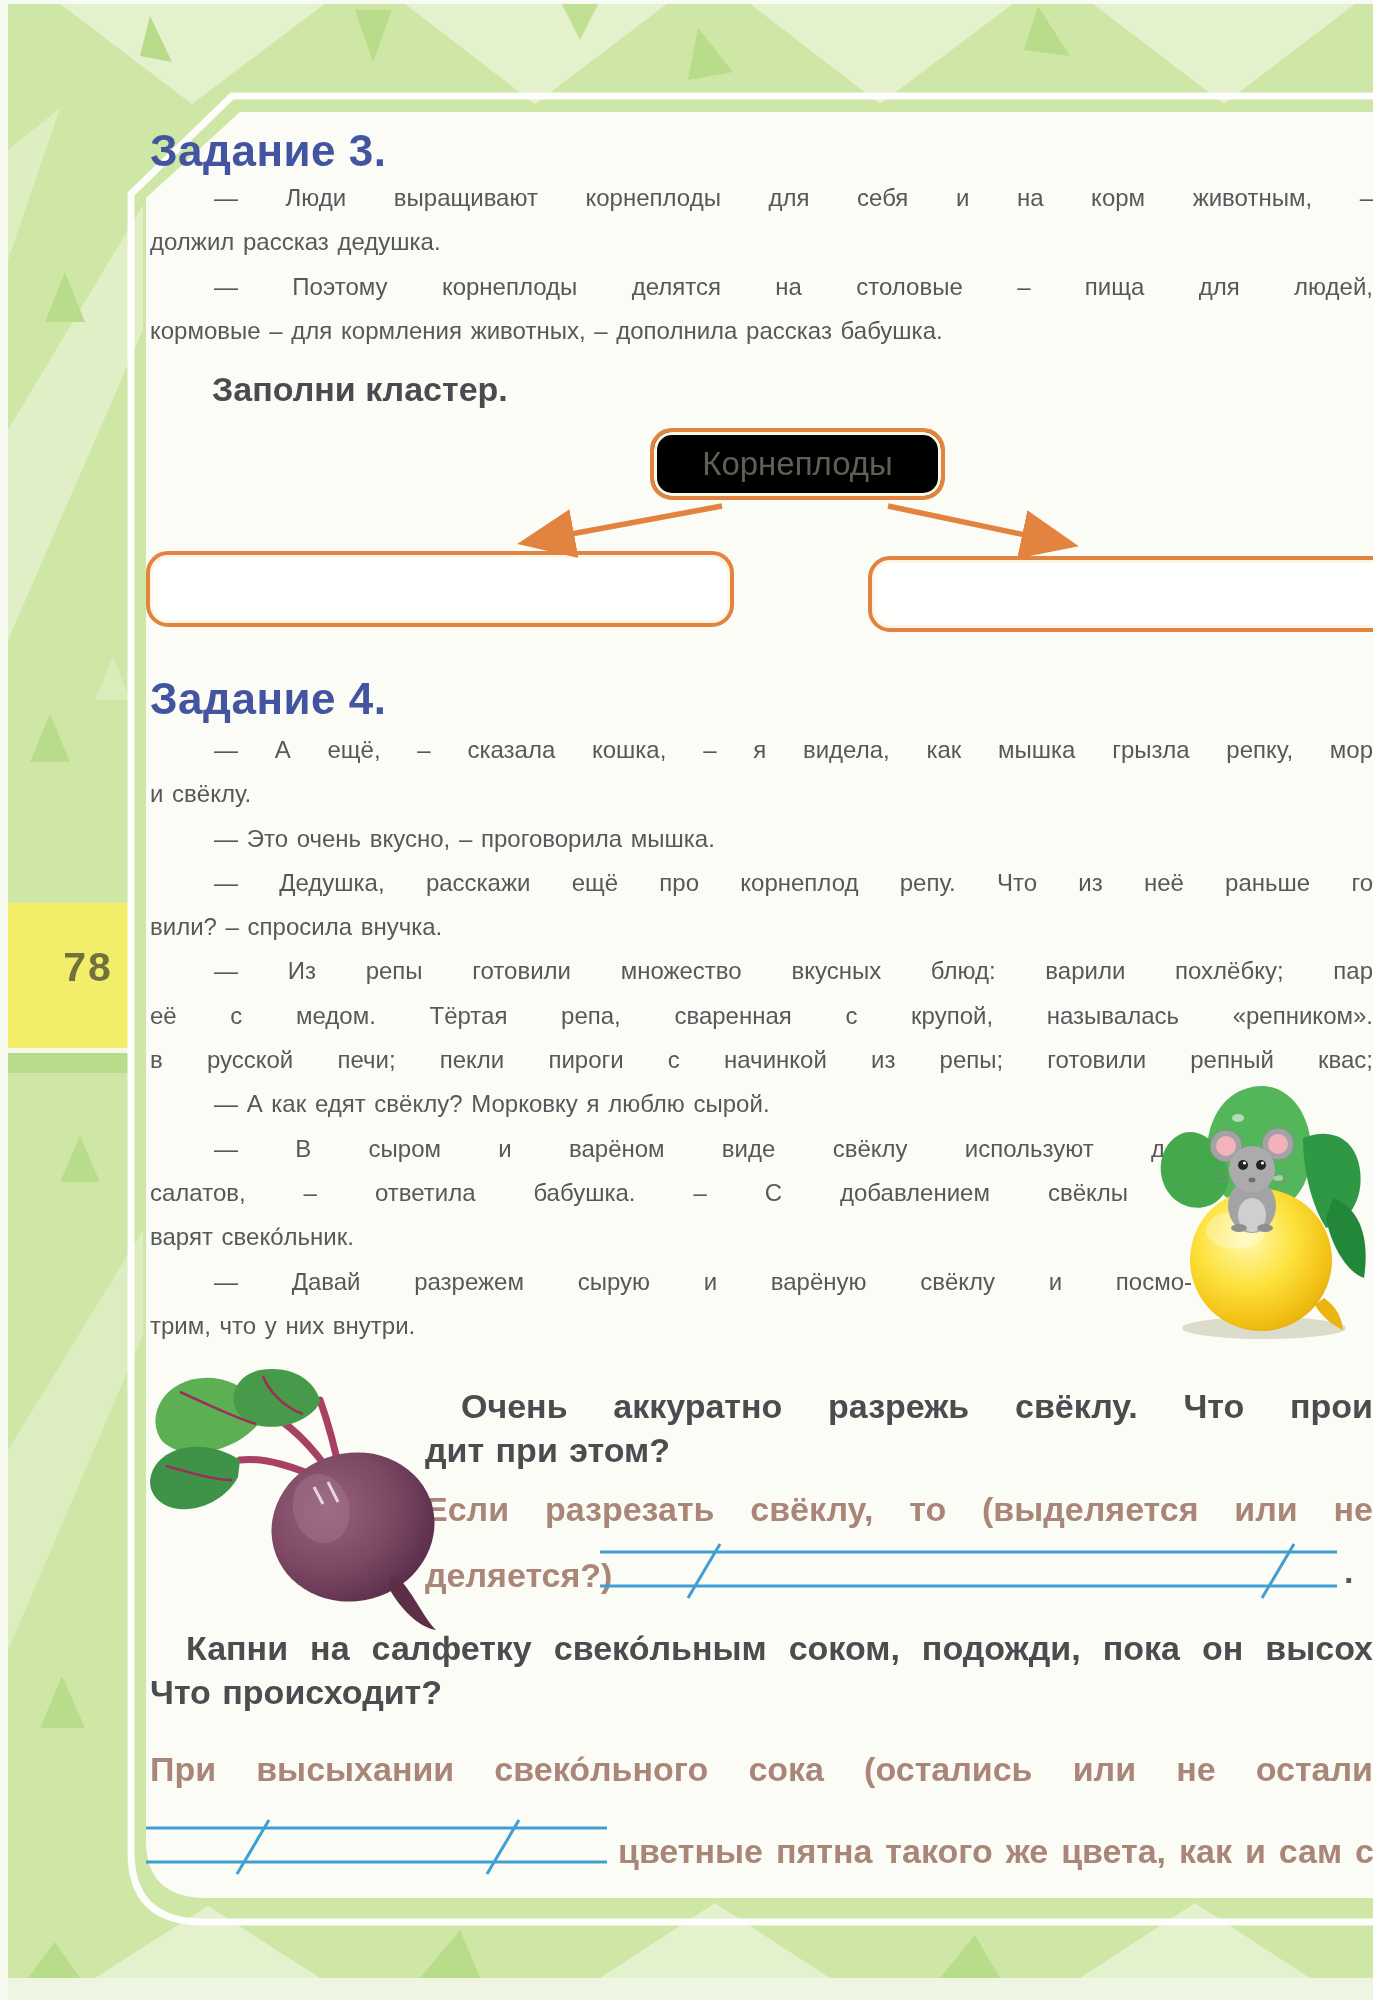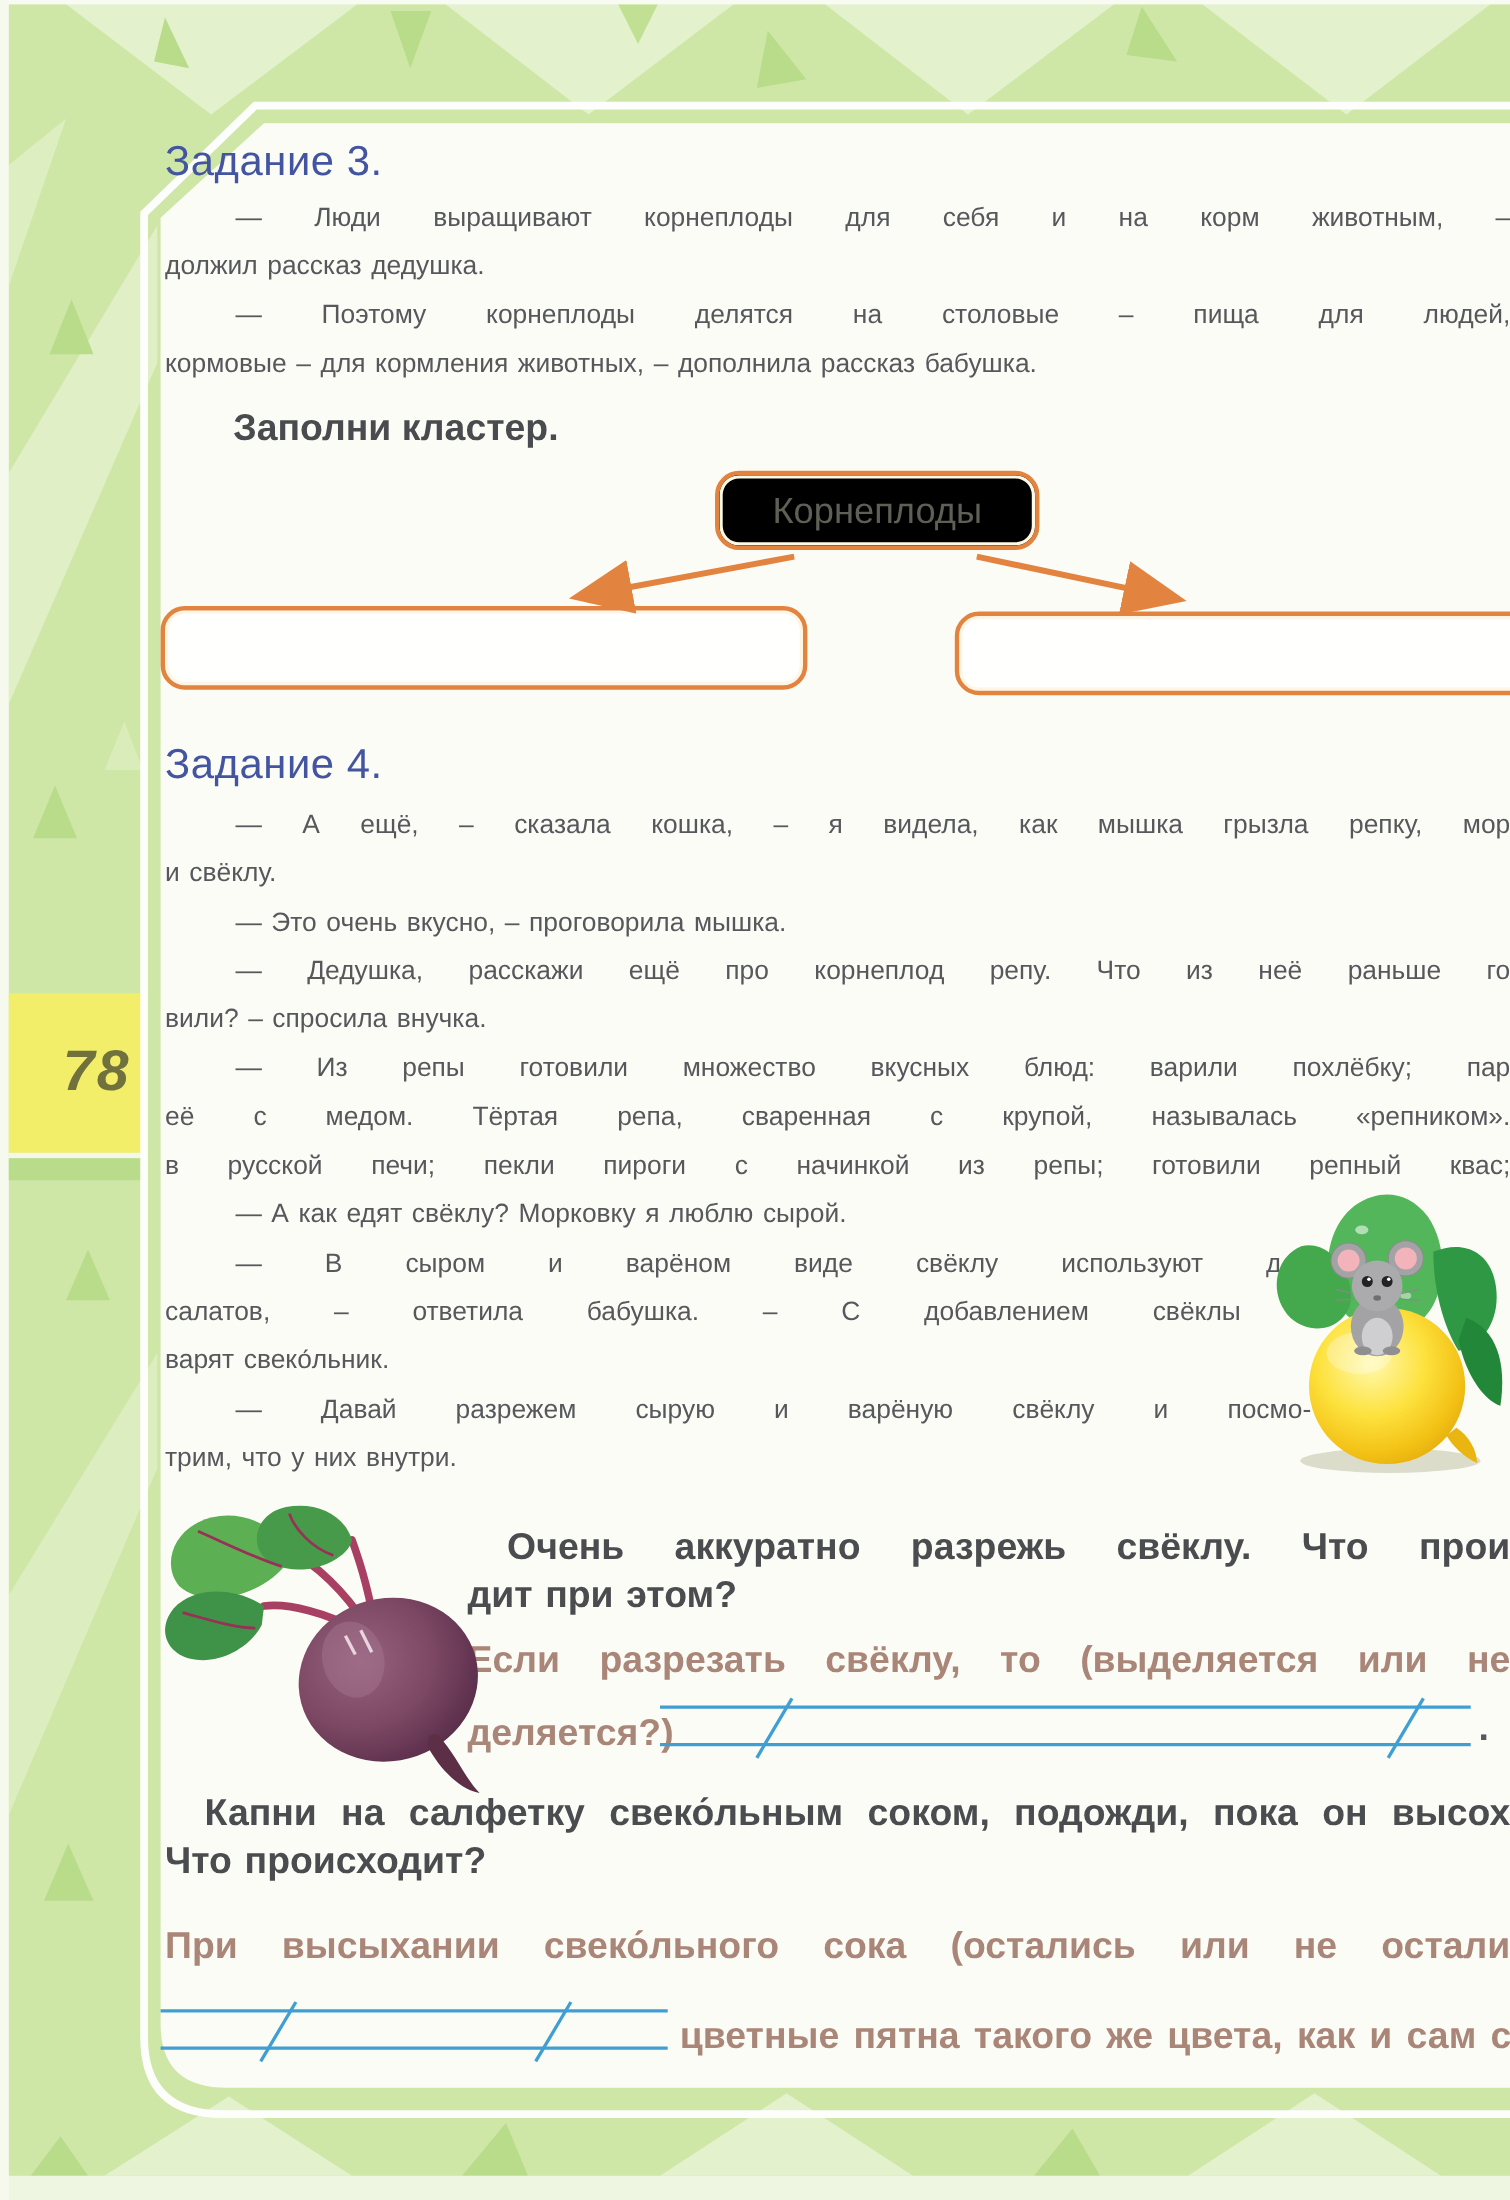--- a/index.html
+++ b/index.html
@@ -1,40 +1,40 @@
 <!DOCTYPE html>
 <html><head>
 <meta charset="utf-8">
 <style>
   html,body{margin:0;padding:0;background:#e8efda;}
   #page{position:relative;width:1373px;height:2000px;overflow:hidden;
         font-family:"Liberation Sans","DejaVu Sans",sans-serif;background:#cfe7a6;}
   #bg{position:absolute;left:0;top:0;z-index:0;}
   .layer{position:absolute;left:0;top:0;width:1373px;height:2000px;z-index:2;}
   .abs{position:absolute;}
-  .h{font-size:38px;font-weight:normal;color:#4355a1;letter-spacing:.5px;}
+  .h{font-size:44px;font-weight:bold;color:#4355a1;letter-spacing:.5px;}
   .para{position:absolute;width:1223px;}
   .para .line{font-size:24px;line-height:44.3px;height:44.3px;color:#57585c;
               word-spacing:2px;overflow:visible;white-space:normal;}
   .bpara .line{font-weight:bold;color:#4b4c4f;font-size:34px;}
   .line.indent{padding-left:64px;}
   .bpara .line.indent{padding-left:36px;}
   .line.just{text-align:justify;text-align-last:justify;}
   .line.short{width:978px;}
   .prompt{font-size:34px;font-weight:bold;color:#4a4b4e;}
   .brown{font-size:34px;font-weight:bold;color:#a98678;}
   .brown.just{display:block;text-align:justify;text-align-last:justify;}
   .cluster-root{left:650px;top:428px;width:287px;height:64px;background:#000000;
       border:4px solid #e2833f;border-radius:22px;box-shadow:inset 0 0 0 3px #fdf9e4;
       display:flex;align-items:center;justify-content:center;
       font-size:33px;color:#5e5f55;}
   .cluster-child{background:#fffffd;border:4px solid #e2833f;border-radius:22px;
       box-shadow:inset 0 0 0 3px #fdf6e6;}
-  .tab-num{left:38px;top:944px;width:100px;text-align:center;font-size:52px;font-weight:bold;
-      font-style:italic;color:#70713c;letter-spacing:2px;}
+  .tab-num{left:38px;top:944px;width:100px;text-align:center;font-size:41px;font-weight:bold;
+      color:#70713c;letter-spacing:2px;}
   .period{font-size:34px;font-weight:bold;color:#55585c;}
   svg{display:block;}
 </style>
 </head>
 <body>
 
 <div id="page">
 
   <svg id="bg" width="1373" height="2000" viewBox="0 0 1373 2000">
     <rect x="0" y="0" width="1373" height="2000" fill="#cfe7a6"></rect>

